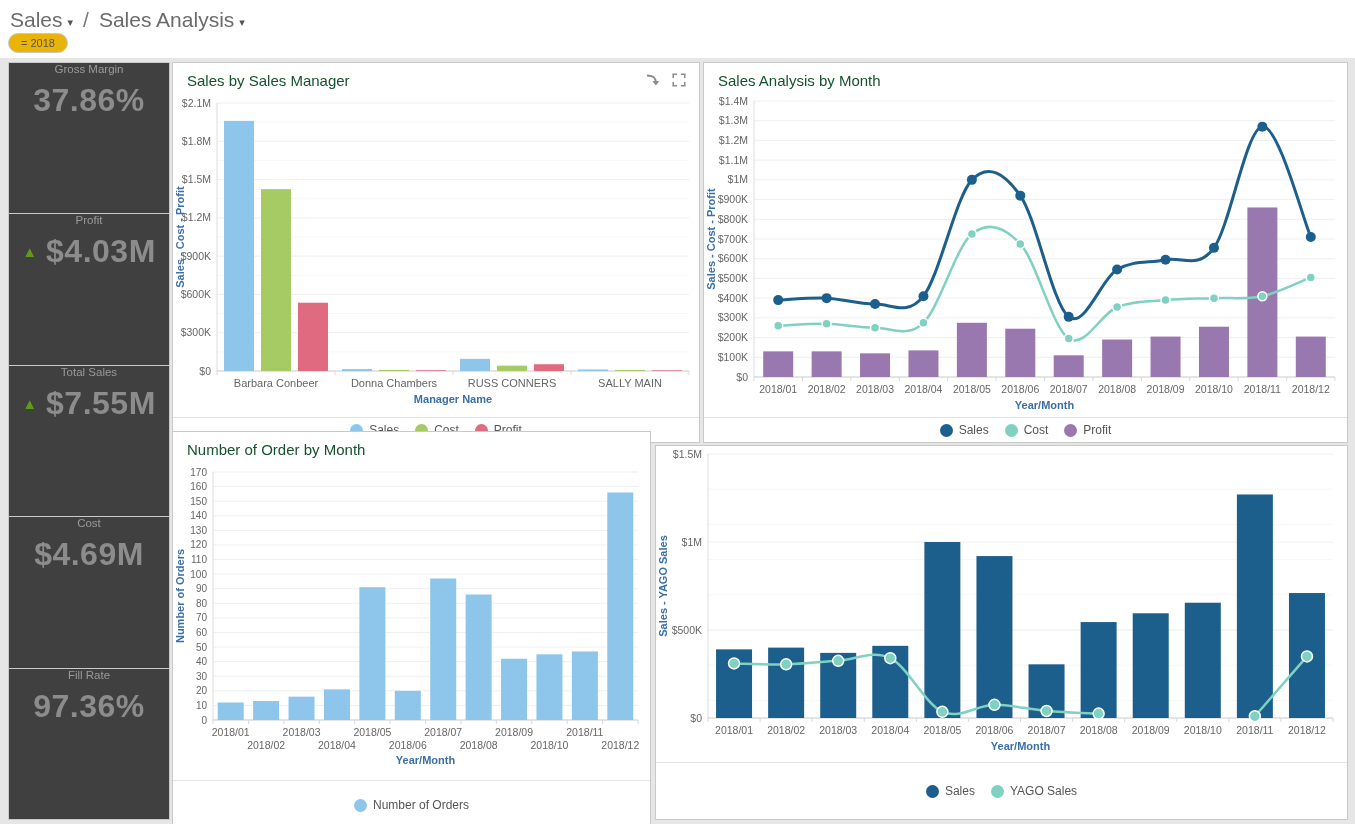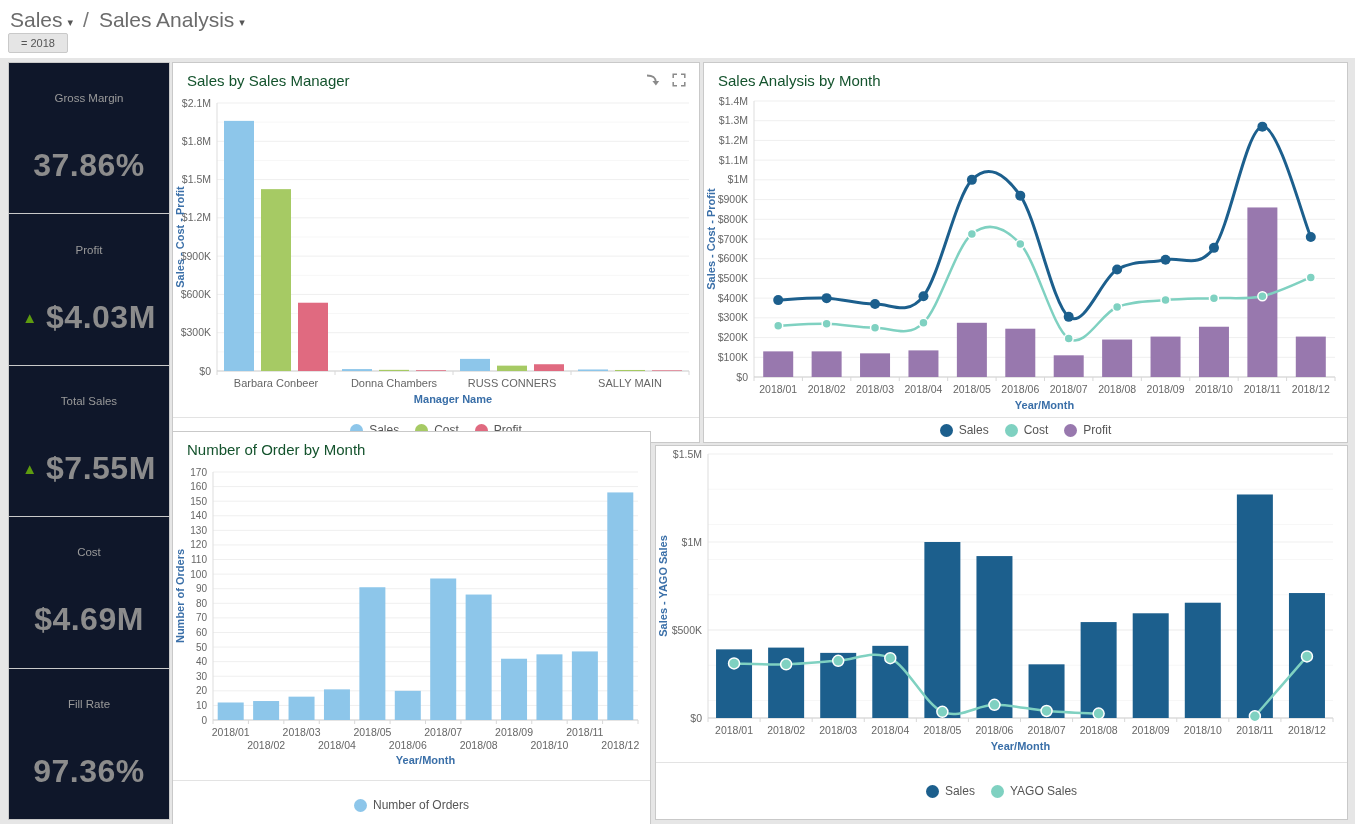--- a/index.html
+++ b/index.html
@@ -5,28 +5,28 @@
   * { margin:0; padding:0; box-sizing:border-box; }
   html,body { width:1355px; height:824px; overflow:hidden; }
   body { font-family:"Liberation Sans", sans-serif; background:#ffffff; position:relative; }
 
   
   .header { position:absolute; left:0; top:0; width:1355px; height:58px; background:#fff; }
   .breadcrumb { position:absolute; left:10px; top:8px; display:flex; align-items:center; color:#6b6b6b; font-size:21px; }
   .crumb { display:flex; align-items:center; cursor:pointer; }
   .crumb .caret { font-size:11px; color:#555; margin-left:5px; margin-top:4px; }
   .crumb-sep { margin:0 10px; color:#777; }
-  .filter-chip { position:absolute; left:8px; top:33px; border:1px solid #c9c9c9; border-radius:2px; background:#e5e5e5; padding:3px 12px; font-size:11px; color:#555; }
+  .filter-chip { position:absolute; left:8px; top:33px; border:1px solid #c9c9c9; border-radius:10px; background:#eab308; padding:3px 12px; font-size:11px; color:#555; }
 
   
   .dashboard { position:absolute; left:0px; top:58px; width:1355px; height:766px; background:#e6e6e6; }
 
   
   .kpi-col { position:absolute; left:8px; top:4px; width:162px; height:758px; display:flex; flex-direction:column; }
-  .kpi-card { flex:1; background:#0f172a; border:1px solid #c9c9c9; margin-top:-1px; display:flex; flex-direction:column; align-items:center; justify-content:center;gap:36px; }
+  .kpi-card { flex:1; background:#404040; border:1px solid #c9c9c9; margin-top:-1px; display:flex; flex-direction:column; align-items:center; justify-content:flex-start; }
   .kpi-card:first-child { margin-top:0; }
   .kpi-label { font-size:11.5px; color:#9a9a9a; margin-bottom:7px; }
   .kpi-value-row { display:flex; align-items:center; }
   .kpi-arrow { color:#5e9c10; font-size:15px; margin-right:9px; }
   .kpi-value { font-size:32px; color:#8c8c8c; letter-spacing:0.5px;font-weight:bold; }
 
   
   .panel { position:absolute; background:#fff; border:1px solid #c9c9c9; display:flex; flex-direction:column; }
   #panel-manager { left:172px; top:4px;   width:528px; height:381px; }
   #panel-month   { left:703px; top:4px;   width:645px; height:381px; }

